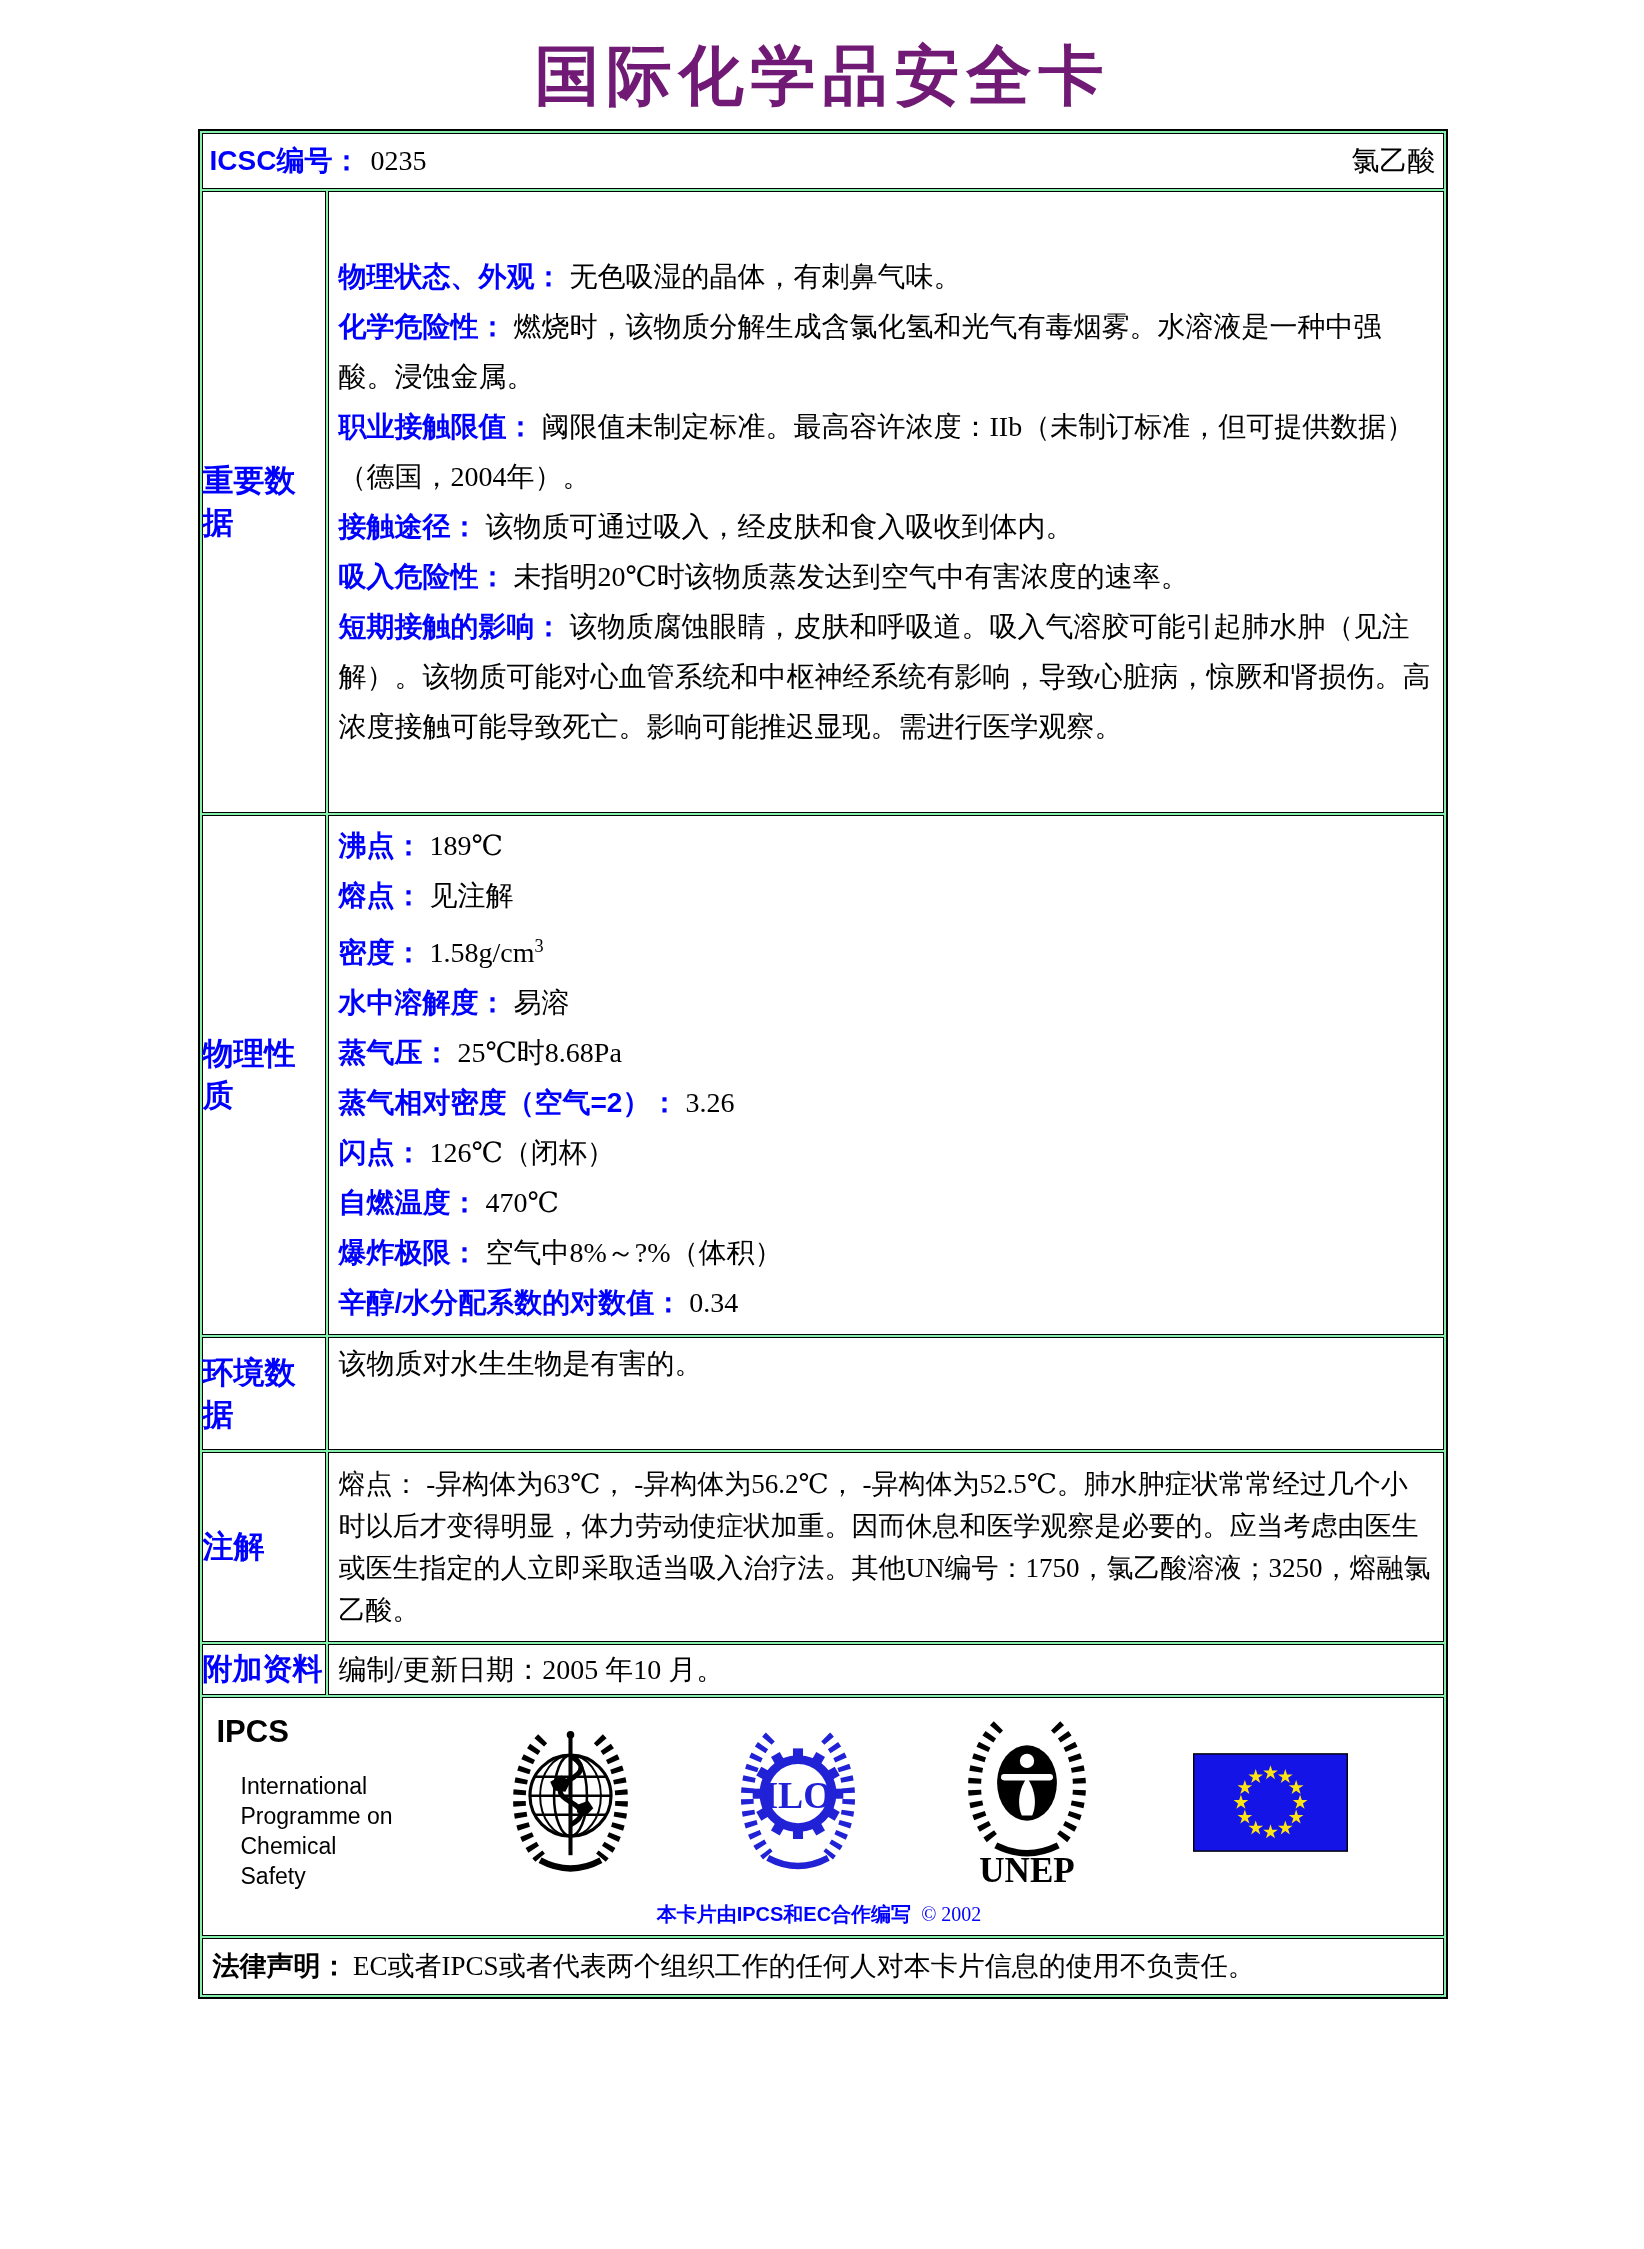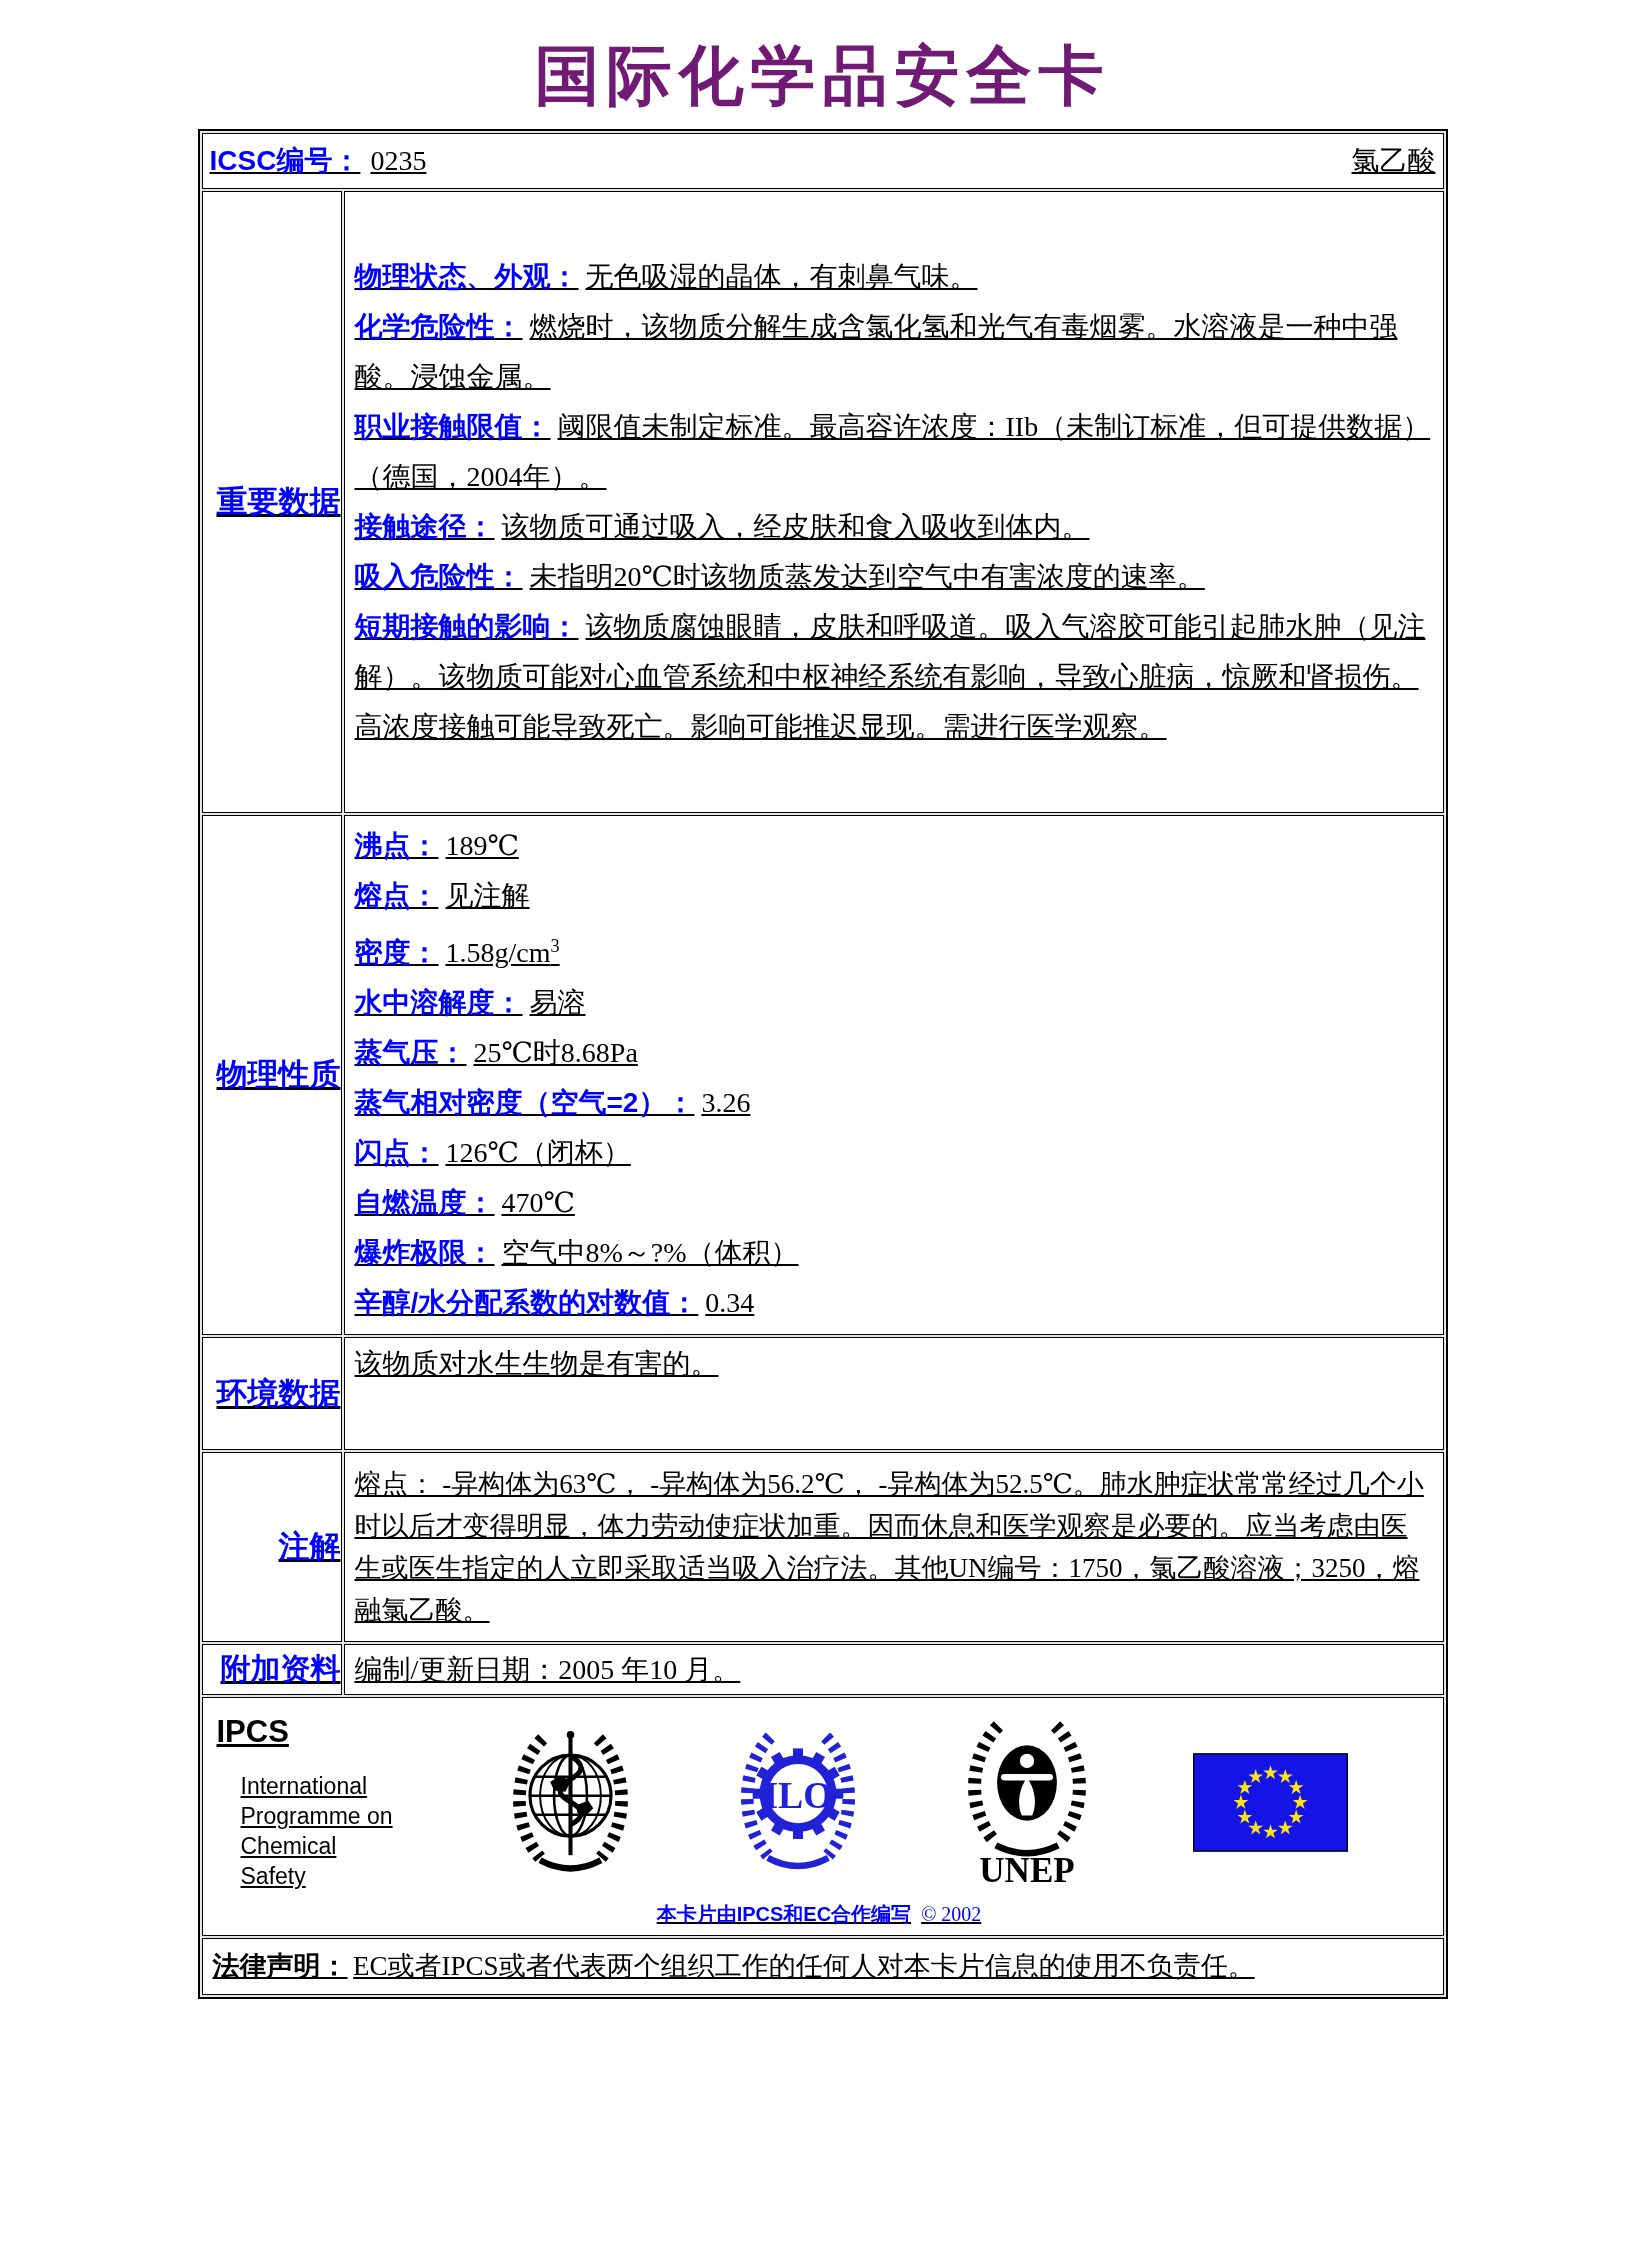--- a/index.html
+++ b/index.html
@@ -17,27 +17,26 @@
     font-weight: bold;
     letter-spacing: 7px;
     font-family: "Liberation Serif", "DejaVu Serif", serif;
   }
   table.card {
     width: 1250px;
     margin: 8.5px auto 0 auto;
     border: 2.8px solid #000;
     border-collapse: separate;
     border-spacing: 2.1px;
-    background: #e5e5e5;
-    text-decoration: underline;
+    background: #86efac;
   }
   td { border: 1.4px solid #000; vertical-align: middle; background: #fff; }
   td.rowlabel {
-    width: 140px;
-    text-align: right;
+    width: 124px;
+    text-align: left;
     color: #0000ff;
     font-family: "Liberation Sans", "DejaVu Sans", sans-serif;
     font-weight: bold;
     font-size: 31px;
   }
   td.content { padding: 5.6px 10px; font-size: 28px; }
   .lbl {
     color: #0000ff;
     font-family: "Liberation Sans", "DejaVu Sans", sans-serif;
     font-weight: bold;

